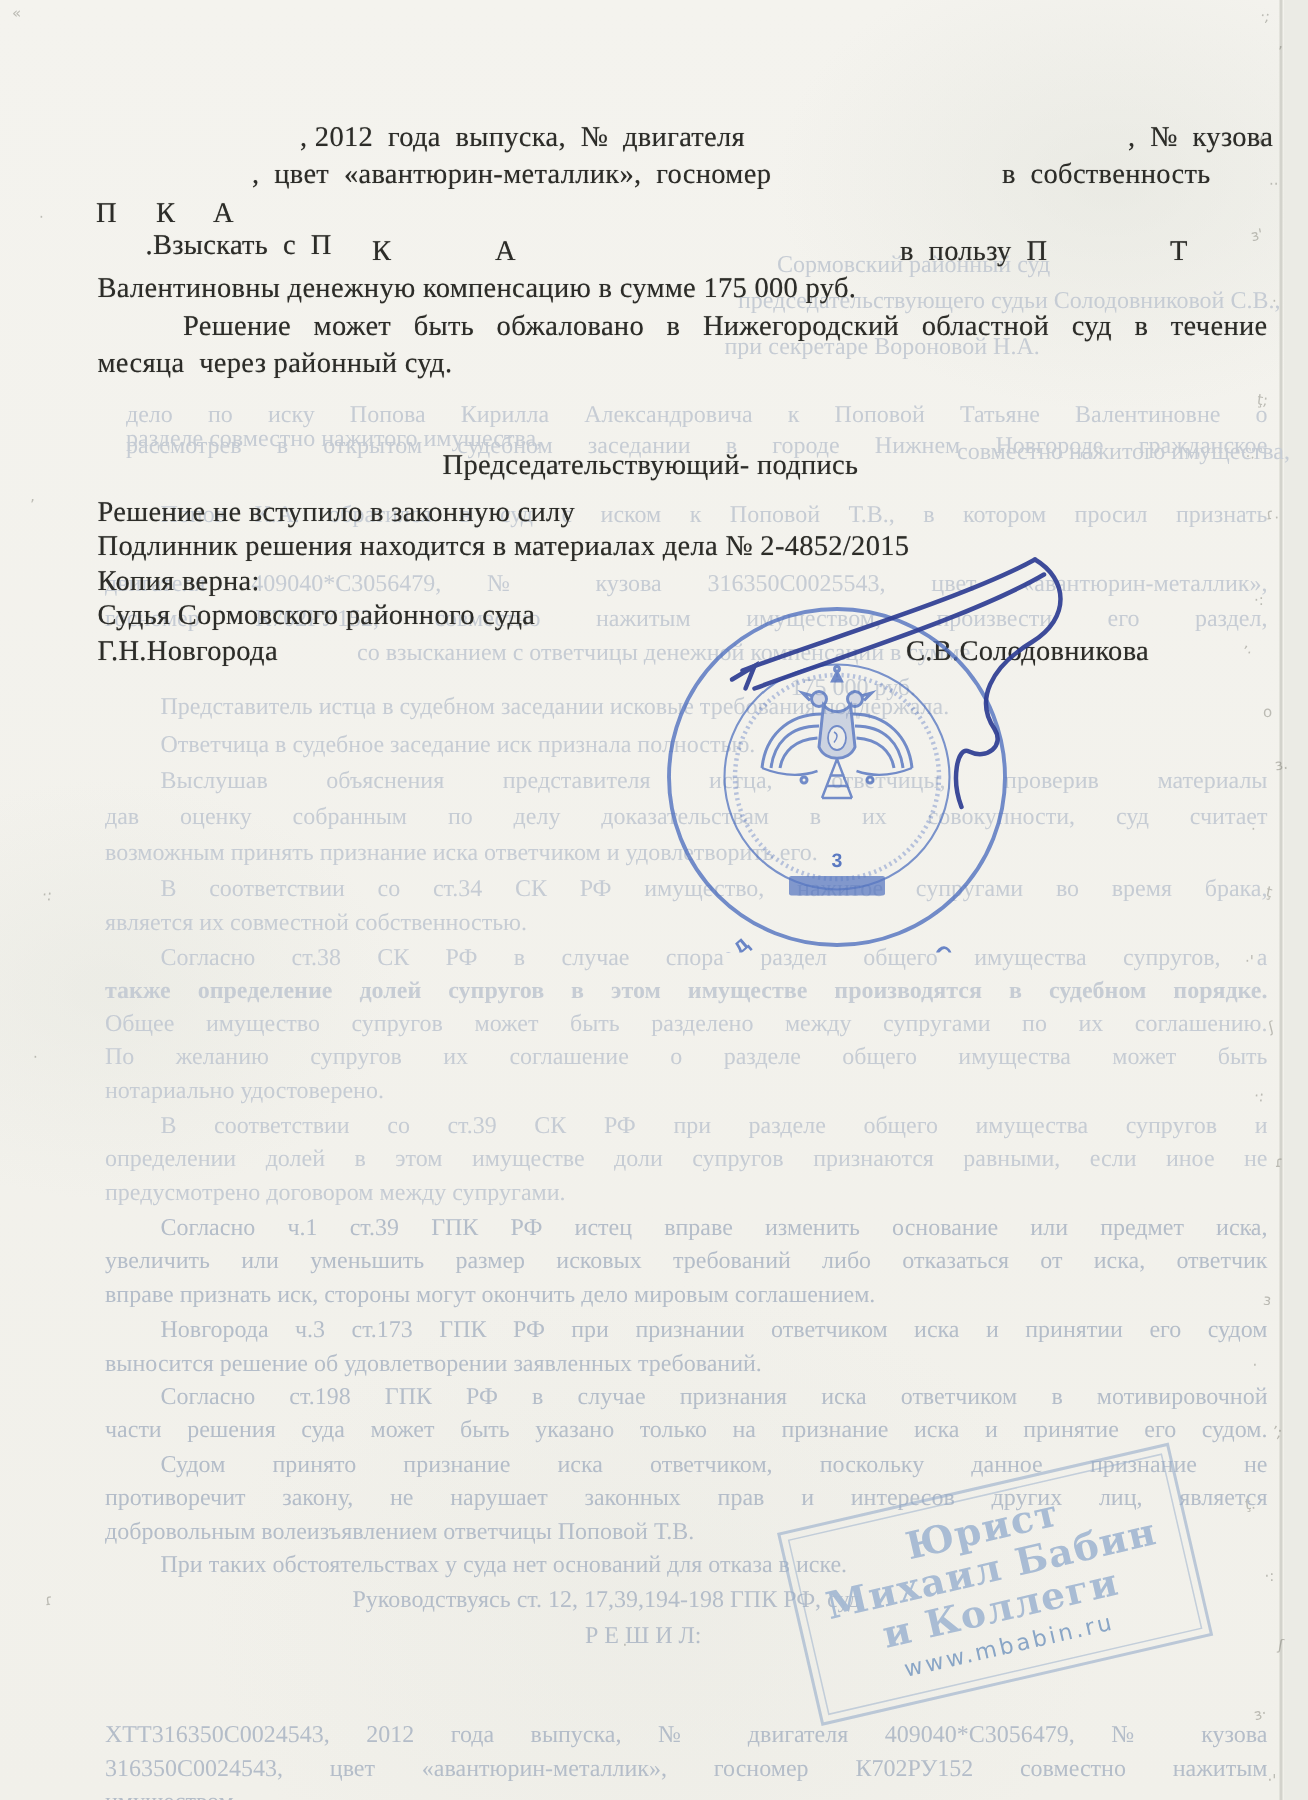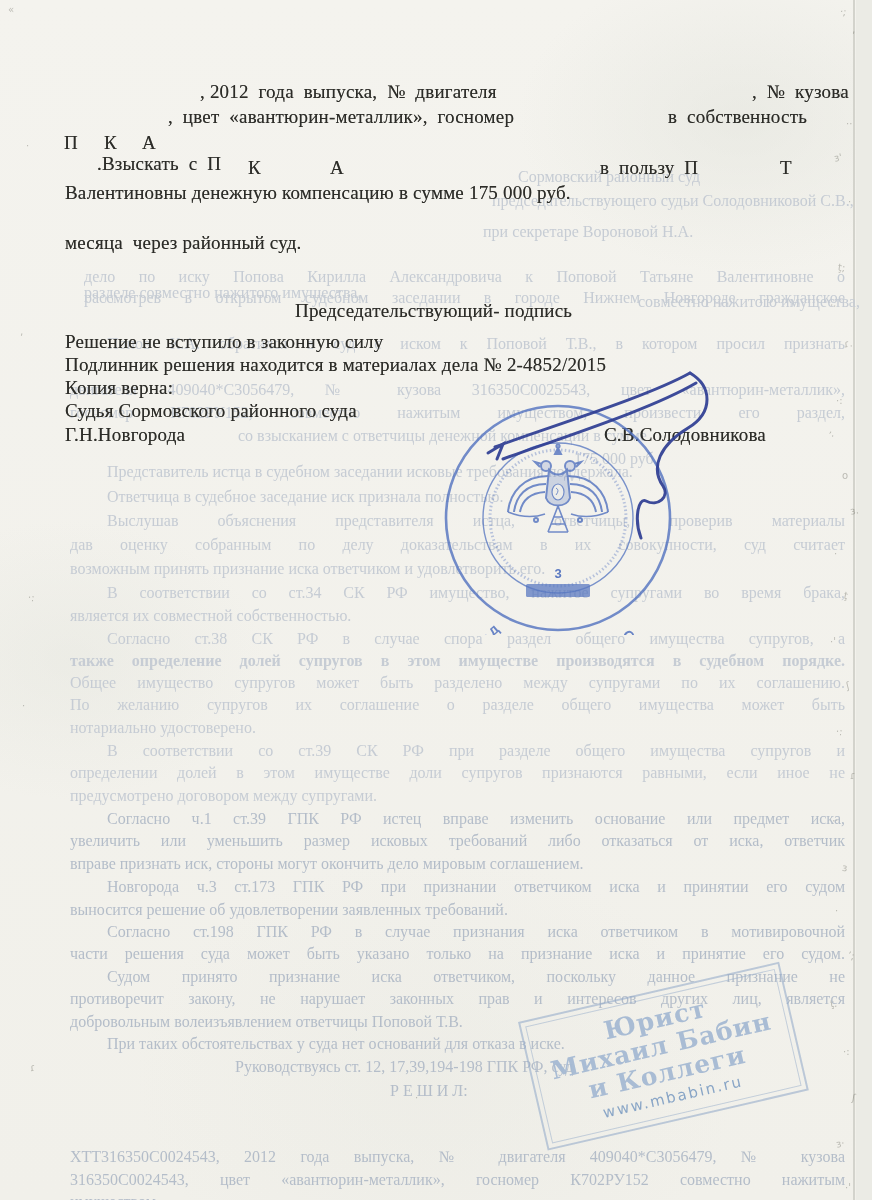--- a/index.html
+++ b/index.html
@@ -82,21 +82,21 @@
       <div class="line fline" style="left: 492px; top: 191px;">председательствующего судьи Солодовниковой С.В.,</div>
       <div class="line fline" style="left: 483px; top: 222px;">при секретаре Вороновой Н.А.</div>
       <div class="line fline just" style="left: 84px; top: 260px; width: 761px; margin-top: 28px;">рассмотрев в открытом судебном заседании в городе Нижнем Новгороде гражданское</div>
       <div class="line fline just" style="left: 84px; top: 267px; width: 761px;">дело по иску Попова Кирилла Александровича к Поповой Татьяне Валентиновне о</div>
       <div class="line fline" style="left: 84px; top: 283px;">разделе совместно нажитого имущества,</div>
       <div class="line fline" style="left: 638px; top: 292px;">совместно нажитого имущества,</div>
       <div class="line fline just" style="left: 107px; top: 334px; width: 738px;">Попов К.А. обратился в суд с иском к Поповой Т.В., в котором просил признать</div>
       <div class="line fline just" style="left: 70px; top: 380px; width: 775px;">двигателя 409040*С3056479, № кузова 316350С0025543, цвет «авантюрин-металлик»,</div>
       <div class="line fline just" style="left: 70px; top: 403px; width: 775px;">госномер К702РУ152, совместно нажитым имуществом, произвести его раздел,</div>
       <div class="line fline" style="left: 238px; top: 426px;">со взысканием с ответчицы денежной компенсации в сумме</div>
-      <div class="line fline" style="left: 527px; top: 449px; margin-left: 47px;">175 000 руб.</div>
+      <div class="line fline" style="left: 527px; top: 449px;">175 000 руб.</div>
       <div class="line fline" style="left: 107px; top: 462px;">Представитель истца в судебном заседании исковые требования поддержала.</div>
       <div class="line fline" style="left: 107px; top: 487px;">Ответчица в судебное заседание иск признала полностью.</div>
       <div class="line fline just" style="left: 107px; top: 511px; width: 738px;">Выслушав объяснения представителя истца, ответчицы, проверив материалы</div>
       <div class="line fline just" style="left: 70px; top: 535px; width: 775px;">дав оценку собранным по делу доказательствам в их совокупности, суд считает</div>
       <div class="line fline" style="left: 70px; top: 559px;">возможным принять признание иска ответчиком и удовлетворить его.</div>
       <div class="line fline just" style="left: 107px; top: 583px; width: 738px;">В соответствии со ст.34 СК РФ имущество, нажитое супругами во время брака,</div>
       <div class="line fline" style="left: 70px; top: 606px;">является их совместной собственностью.</div>
       <div class="line fline just" style="left: 107px; top: 629px; width: 738px;">Согласно  ст.38 СК РФ в случае спора раздел общего имущества супругов, а</div>
       <div class="line fline just" style="left: 70px; top: 651px; width: 775px; font-weight: bold;">также определение долей супругов в этом имуществе производятся в судебном порядке.</div>
       <div class="line fline just" style="left: 70px; top: 673px; width: 775px;">Общее имущество супругов может быть разделено между супругами по их соглашению.</div>
@@ -130,20 +130,21 @@
       <div class="line dline" style="left: 668px; top: 105px;">в  собственность</div>
       <div class="line dline" style="left: 64px; top: 131px;">П</div>
       <div class="line dline" style="left: 104px; top: 131px;">К</div>
       <div class="line dline" style="left: 142px; top: 131px;">А</div>
       <div class="line dline" style="left: 97px; top: 152px;">.Взыскать  с  П</div>
       <div class="line dline" style="left: 248px; top: 156px;">К</div>
       <div class="line dline" style="left: 330px; top: 156px;">А</div>
       <div class="line dline" style="left: 600px; top: 156px;">в  пользу  П</div>
       <div class="line dline" style="left: 780px; top: 156px;">Т</div>
       <div class="line dline" style="left: 65px; top: 181px;">Валентиновны денежную компенсацию в сумме 175 000 руб.</div>
+      <div class="line dline just" style="left: 122px; top: 206px; width: 723px;">Решение  может  быть  обжаловано  в  Нижегородский  областной  суд  в  течение</div>
       <div class="line dline" style="left: 65px; top: 231px;">месяца  через районный суд.</div>
       <div class="line dline" style="left: 295px; top: 299px;">Председательствующий- подпись</div>
       <div class="line dline" style="left: 65px; top: 330px;">Решение не вступило в законную силу</div>
       <div class="line dline" style="left: 65px; top: 353px;">Подлинник решения находится в материалах дела № 2-4852/2015</div>
       <div class="line dline" style="left: 65px; top: 376px;">Копия верна:</div>
       <div class="line dline" style="left: 65px; top: 399px;">Судья Сормовского районного суда</div>
       <div class="line dline" style="left: 65px; top: 423px;">Г.Н.Новгорода</div>
       <div class="line dline" style="left: 604px; top: 423px;">С.В.Солодовникова</div>
     </div>
 

